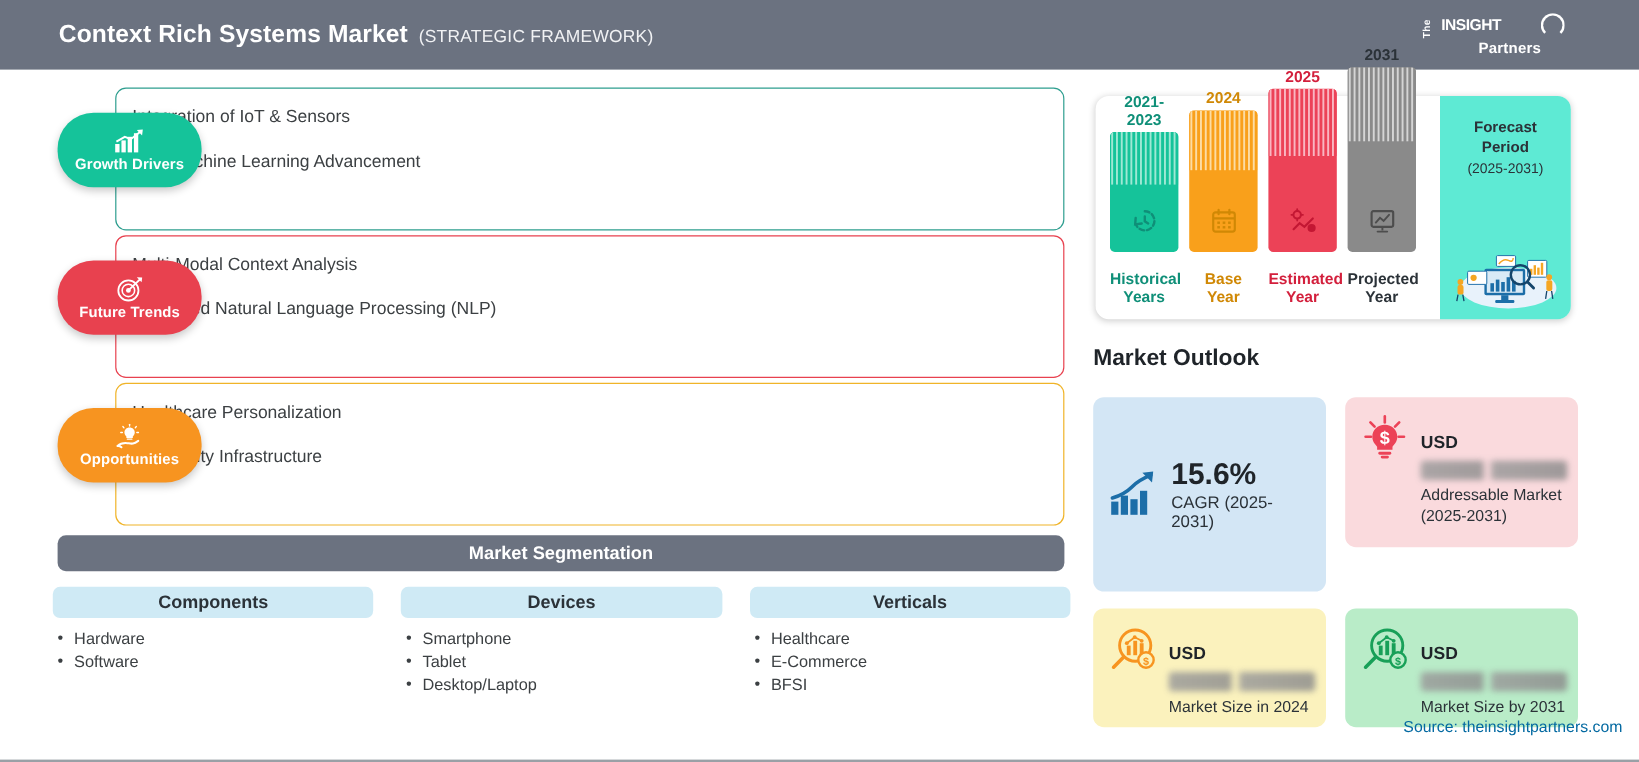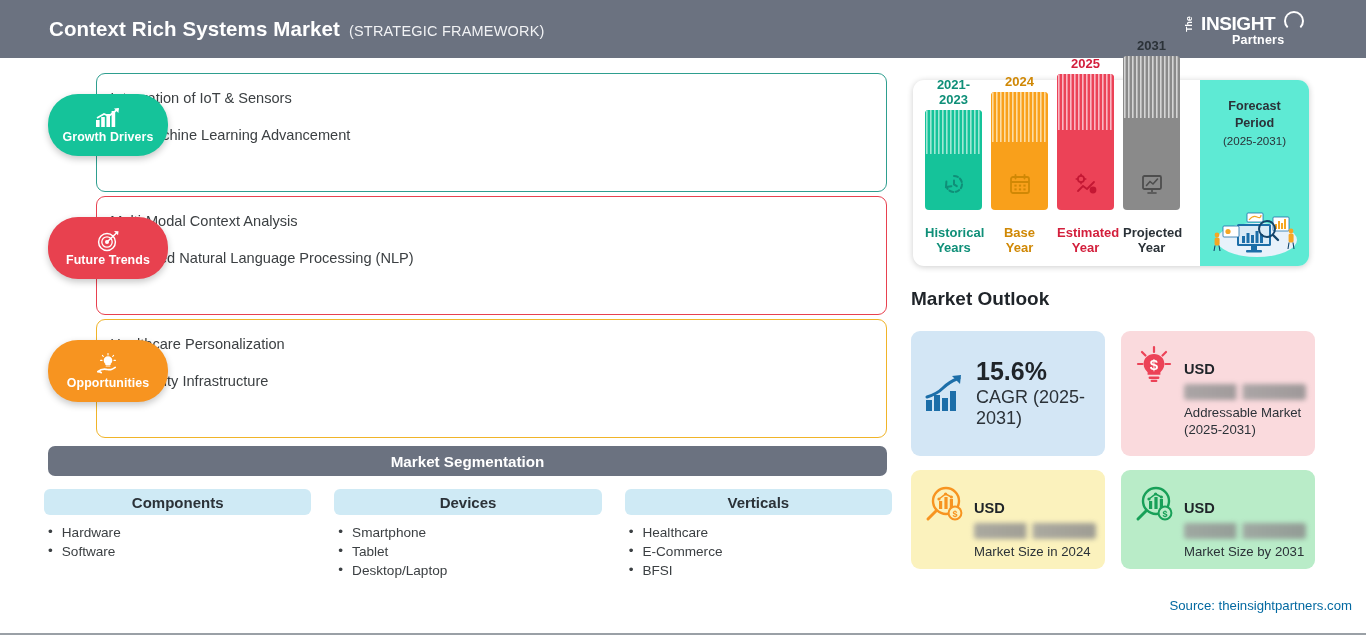--- a/index.html
+++ b/index.html
@@ -16,21 +16,21 @@
     position: absolute; left:0; top:0; width:1366px; height:58px;
     background:#6b7280; display:flex; align-items:center;
   }
   .header-title-wrap { display:flex; align-items:baseline; gap:9px; margin-left:49px; }
   .header-title { color:#fff; font-size:20.5px; font-weight:bold; letter-spacing:.1px; }
   .header-sub { color:#f1f2f4; font-size:14.5px; letter-spacing:.2px; }
   .logo { position:absolute; right:58px; top:9px; width:120px; height:42px;
           display:flex; align-items:flex-start; }
   .logo-the { color:#fff; font-size:8.5px; font-weight:bold; transform:rotate(-90deg);
               transform-origin:center; position:absolute; left:-7px; top:10px; letter-spacing:.2px;}
-  .logo-insight { position:absolute; left:13px; top:4px; color:#fff; font-size:19px;
+  .logo-insight { position:absolute; left:13px; top:4px; color:#fff; font-size:13px;
                   font-weight:bold; letter-spacing:-0.4px; font-family:"Liberation Sans",sans-serif;}
   .logo-partners { position:absolute; left:44px; top:24px; color:#fff; font-size:12.5px;
                    font-weight:bold; letter-spacing:.2px;}
   .logo-arc { position:absolute; right:4px; top:2px; width:20px; height:20px;
               border:2.5px solid #fff; border-radius:50%; border-bottom-color:transparent; }
 
   
   .left { position:absolute; left:0; top:58px; width:900px; height:577px; }
 
   .row { position:absolute; left:96px; width:791px; border-radius:9px; background:#fff; }
@@ -96,34 +96,34 @@
   .fp-s { font-size:11.6px; color:#2b3238; margin-top:2px; }
   .fp-ill { position:absolute; bottom:8px; left:7px; width:96px; height:58px; }
 
   .outlook-title { position:absolute; left:11px; top:230px; font-size:19px;
                    font-weight:bold; color:#1f2429; }
 
   .cards { position:absolute; left:11px; top:273px; width:410px; }
   .card-row { display:flex; gap:16px; margin-bottom:14px; }
   .card { width:194px; border-radius:9px; padding:13px 12px; display:flex;
           gap:9px; align-items:flex-start; }
-  .card-cagr { height:125px; background:#d3e6f5; align-items:center; justify-content:center; gap:11px;}
+  .card-cagr { height:162px; background:#d3e6f5; align-items:center; justify-content:center; gap:11px;}
   .card-pink { height:125px; background:#fadadd; }
   .card-yellow { height:99px; background:#fbf2bd; }
   .card-green  { height:99px; background:#b9ecc8; }
   .card-ico { width:42px; height:42px; flex:0 0 42px; }
   .card-body { display:flex; flex-direction:column; }
   .card-usd { font-size:14.6px; font-weight:bold; color:#1f2429; line-height:1.3;margin-top:16px; }
   .blur-val { width:122px; height:16px; margin:5px 0 4px 0;
               background:linear-gradient(90deg,#9a9a9a,#8e8e8e 42%,transparent 44%,
                          transparent 47%,#9a9a9a 49%,#8b8b8b);
               filter:blur(2.6px); border-radius:3px; opacity:.82; }
   .card-cap { font-size:13.2px; color:#2b3238; line-height:1.32; }
   .cagr-num { font-size:25px; font-weight:bold; color:#1f2429; line-height:1.05; }
-  .cagr-sub { font-size:18px; color:#2b3238; margin-top:2px; }
+  .cagr-sub { font-size:14px; color:#2b3238; margin-top:2px; }
   .source { position:absolute; right:14px; top:598px; font-size:13.2px; color:#0369a1; }
 </style>
 </head>
 <body>
 
 <div class="page">
 
   <div class="header">
     <div class="header-title-wrap">
       <div class="header-title">Context Rich Systems Market</div>

